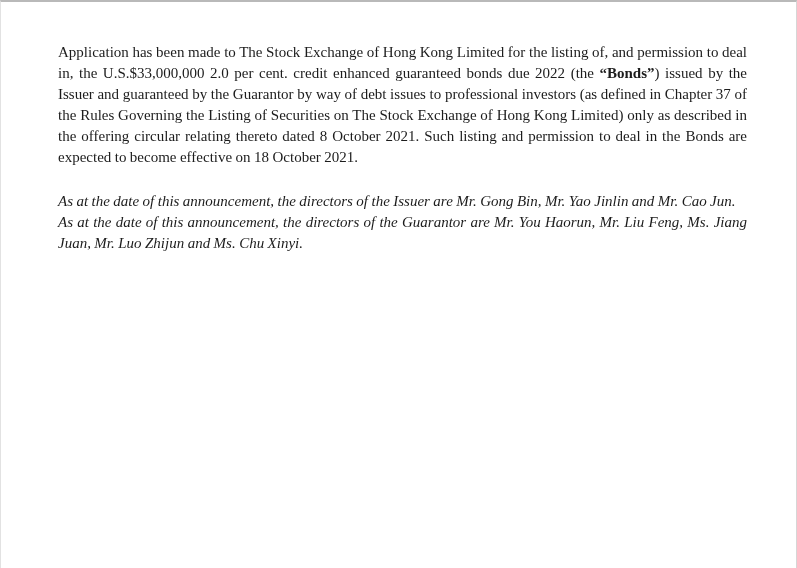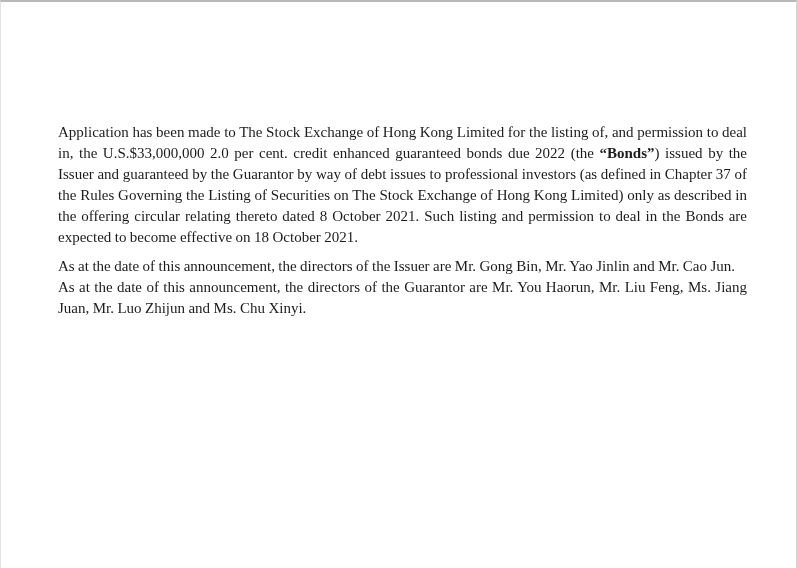--- a/index.html
+++ b/index.html
@@ -17,38 +17,39 @@
     box-sizing: border-box;
     width: 797px;
     height: 568px;
     background: #ffffff;
     border-top: 2px solid #b9b9b9;
     border-left: 1px solid #e2e2e2;
     border-right: 1px solid #d6d6d6;
   }
   .content {
     box-sizing: border-box;
-    padding: 120px 49px 0 57px;
+    padding: 40px 49px 0 57px;
     color: #1c1c1c;
     font-size: 15px;
     line-height: 21px;
     word-spacing: -0.3px;
   }
   p {
     margin: 0;
   }
   .para-justified {
     text-align: justify;
   }
   .dateline {
     margin-top: 5px;
     text-align: left;
   }
   .directors-note {
-    margin-top: 8px;
+    margin-top: 23px;
+    font-style: italic;
   }
   .bold-term {
     font-weight: bold;
   }
 </style>
 </head>
 <body>
 
 <div class="page">
   <div class="content">

